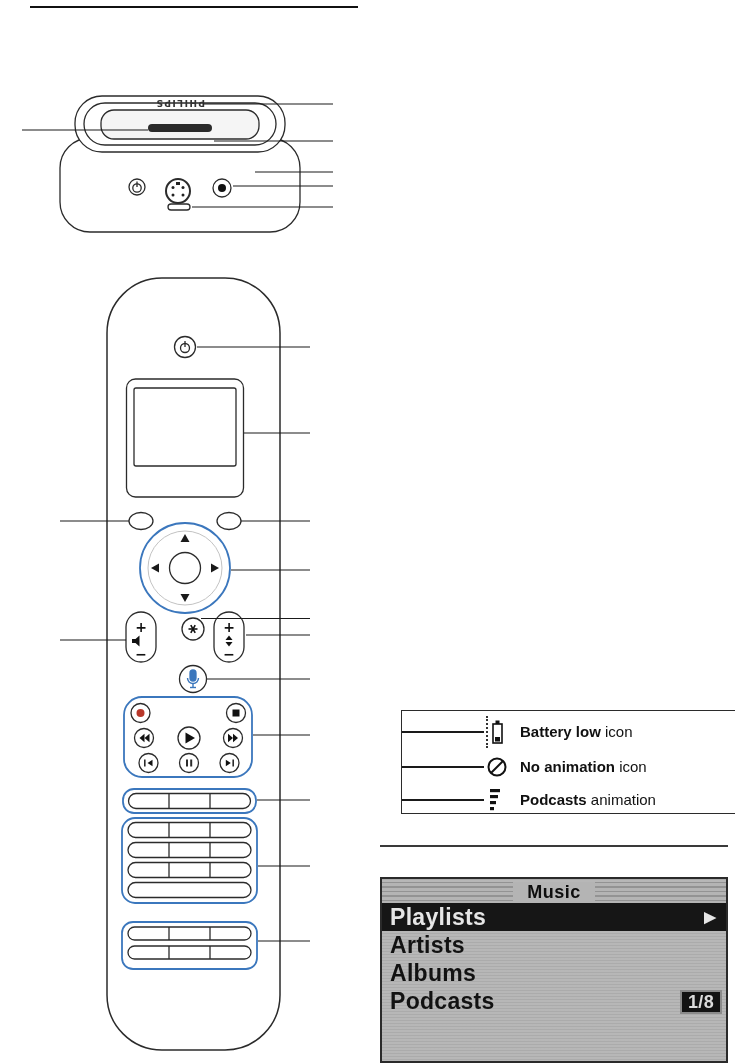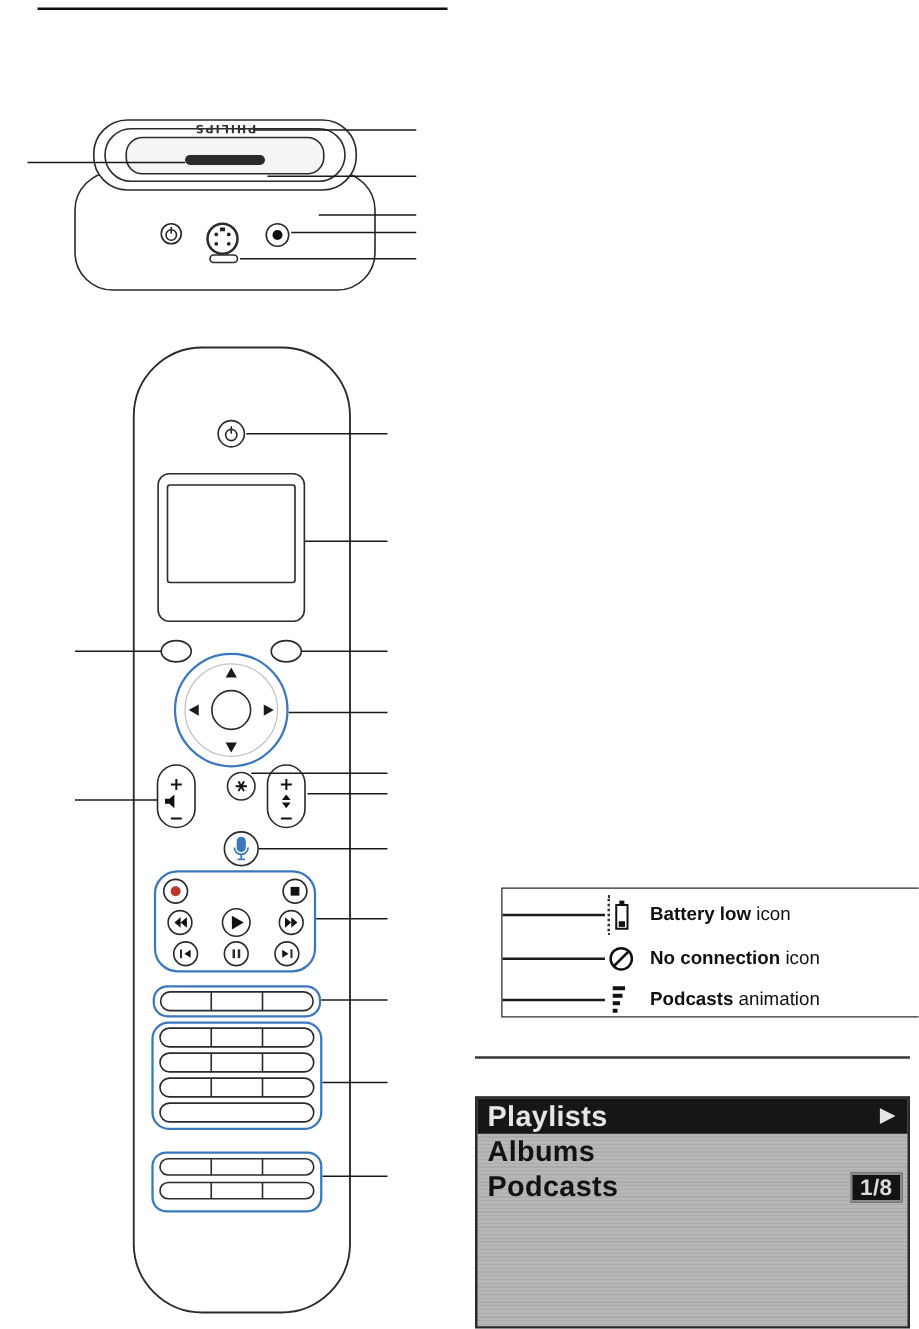--- a/index.html
+++ b/index.html
@@ -245,39 +245,45 @@
       </svg>
     </span>
     <span class="leg-text" style="top:12px"><b>Battery low</b><span> icon</span></span>
 
     <span class="leg-icon" style="top:45px;left:84px">
       <svg width="22" height="22" viewBox="0 0 22 22">
         <circle cx="11" cy="11" r="8.5" fill="none" stroke="#111" stroke-width="2"></circle>
         <line x1="5" y1="17" x2="17" y2="5" stroke="#111" stroke-width="2"></line>
       </svg>
     </span>
-    <span class="leg-text" style="top:47px"><b>No connection</b><span> icon</span></span>
+    <span class="leg-text" style="top:47px"><b>No animation</b><span> icon</span></span>
 
     <span class="leg-icon" style="top:77px">
       <svg width="14" height="24" viewBox="0 0 14 24">
         <rect x="0" y="1" width="10" height="3.2" fill="#111"></rect>
         <rect x="0" y="7" width="8" height="3.2" fill="#111"></rect>
         <rect x="0" y="13" width="6" height="3.2" fill="#111"></rect>
         <rect x="0" y="19" width="4" height="3.2" fill="#111"></rect>
       </svg>
     </span>
     <span class="leg-text" style="top:80px"><b>Podcasts</b><span> animation</span></span>
   </div>
 
   <div class="lcd">
+    <div class="lcd-header">
+      <span class="lcd-title">Music</span>
+    </div>
     <div class="lcd-row selected">
       <span>Playlists</span>
       <span class="lcd-arrow">▶</span>
     </div>
     <div class="lcd-row">
+      <span>Artists</span>
+    </div>
+    <div class="lcd-row">
       <span>Albums</span>
     </div>
     <div class="lcd-row">
       <span>Podcasts</span>
       <span class="lcd-page">1/8</span>
     </div>
   </div>
 
 </div>
 

